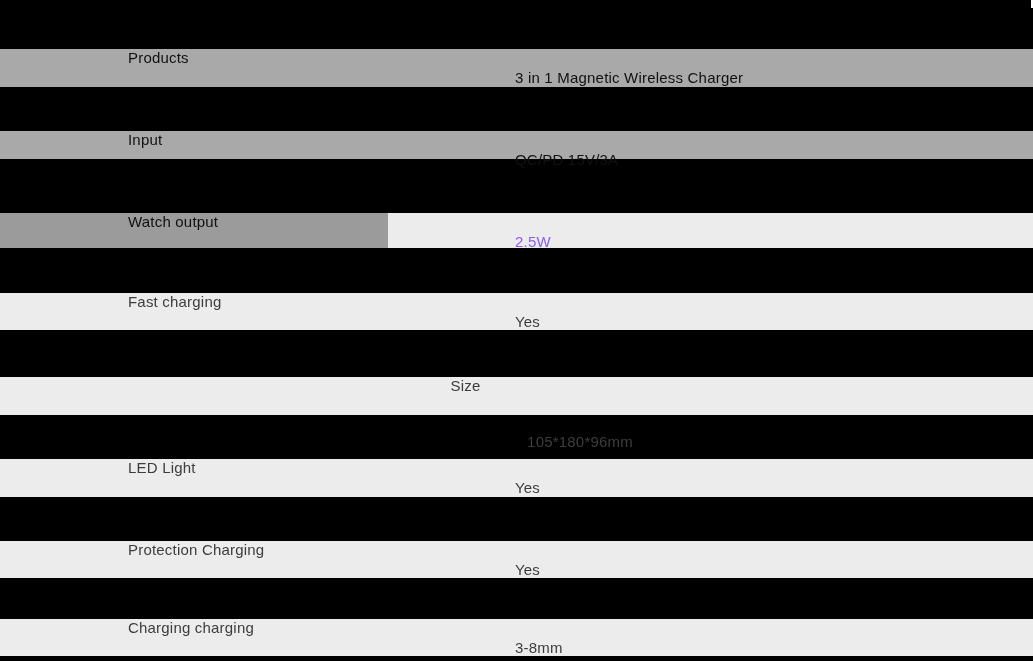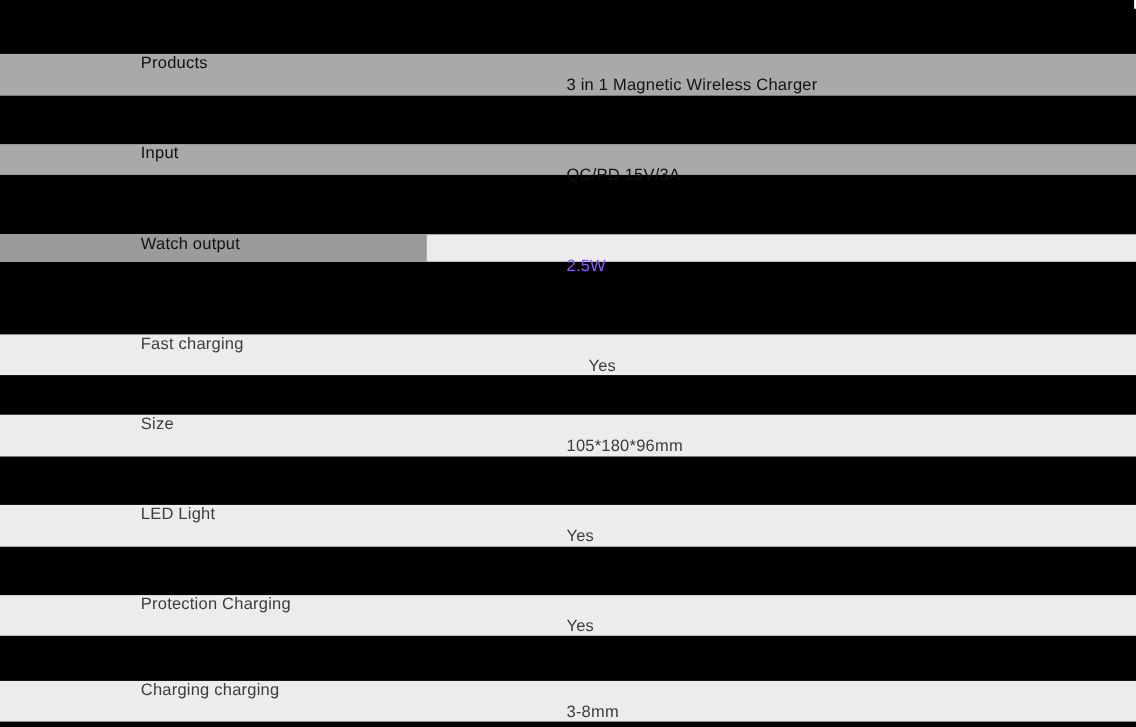--- a/index.html
+++ b/index.html
@@ -50,23 +50,23 @@
   .row.split .cell.label { background: #9b9b9b; }
   .row.split .cell.label span { color: #111111; }
   .row.split .cell.value span { color: #8b5cf6; }
   
   .row.light { background: #ececec; }
   .row.light span { color: #3d3d3d; }
 
   
   .r1 { top: 49px;  height: 38px; }
   .r2 { top: 131px; height: 28px; }
-  .r3 { top: 213px; height: 25px; }
-  .r4 { top: 304px; height: 37px; gap: 20px; }
-  .r5 { top: 377px; height: 38px; }
+  .r3 { top: 213px; height: 35px; }
+  .r4 { top: 293px; height: 37px; }
+  .r5 { top: 377px; height: 38px; flex-direction: column; }
   .r6 { top: 459px; height: 38px; }
   .r7 { top: 541px; height: 37px; }
   .r8 { top: 619px; height: 37px; }
 
   .corner-artifact {
     position: absolute;
     top: 0;
     right: 0;
     width: 2px;
     height: 8px;

